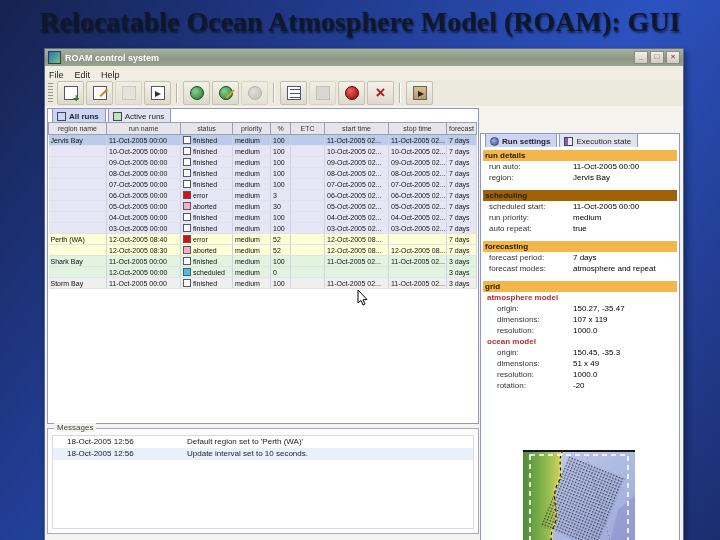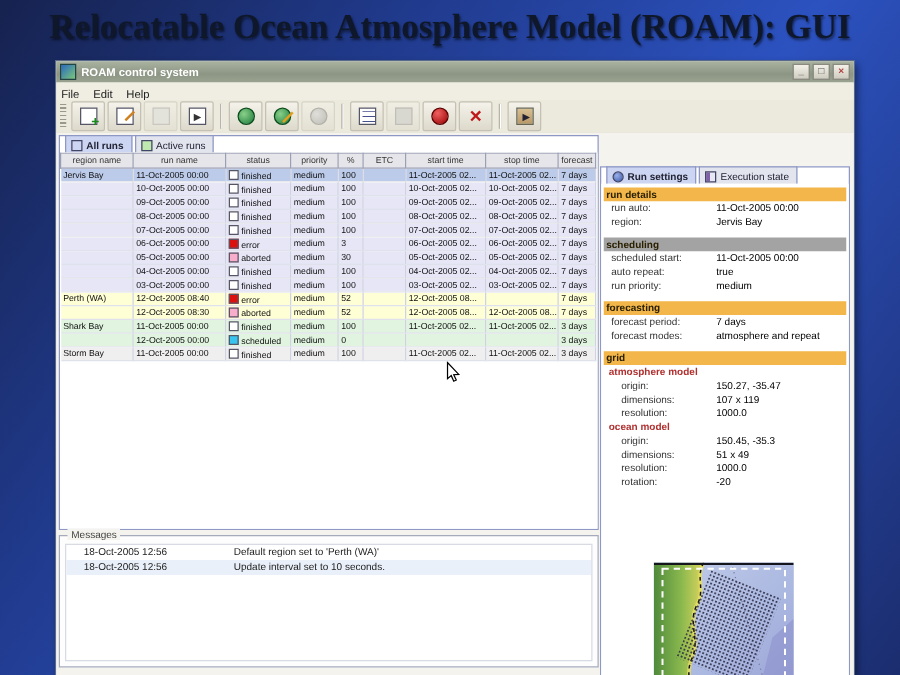--- a/index.html
+++ b/index.html
@@ -420,24 +420,24 @@
             <span>Execution state</span>
           </span>
         </div>
       <div class="details">
           <div class="sec">
             <div class="sec-header" style="background: rgb(242, 182, 74);">run details</div>
             <div class="sec-item"><span class="lbl">run auto:</span><span class="val">11-Oct-2005 00:00</span></div>
             <div class="sec-item"><span class="lbl">region:</span><span class="val">Jervis Bay</span></div>
           </div>
           <div class="sec">
-            <div class="sec-header" style="background: #a3a3a3;">scheduling</div>
+            <div class="sec-header" style="background: #a16207;">scheduling</div>
             <div class="sec-item"><span class="lbl">scheduled start:</span><span class="val">11-Oct-2005 00:00</span></div>
+            <div class="sec-item"><span class="lbl">run priority:</span><span class="val">medium</span></div>
             <div class="sec-item"><span class="lbl">auto repeat:</span><span class="val">true</span></div>
-            <div class="sec-item"><span class="lbl">run priority:</span><span class="val">medium</span></div>
           </div>
           <div class="sec">
             <div class="sec-header" style="background: rgb(242, 182, 74);">forecasting</div>
             <div class="sec-item"><span class="lbl">forecast period:</span><span class="val">7 days</span></div>
             <div class="sec-item"><span class="lbl">forecast modes:</span><span class="val">atmosphere and repeat</span></div>
           </div>
           <div class="sec">
             <div class="sec-header" style="background: rgb(242, 182, 74);">grid</div>
             <div class="sub">
               <div class="sub-header" style="color: rgb(176, 48, 48);">atmosphere model</div>

